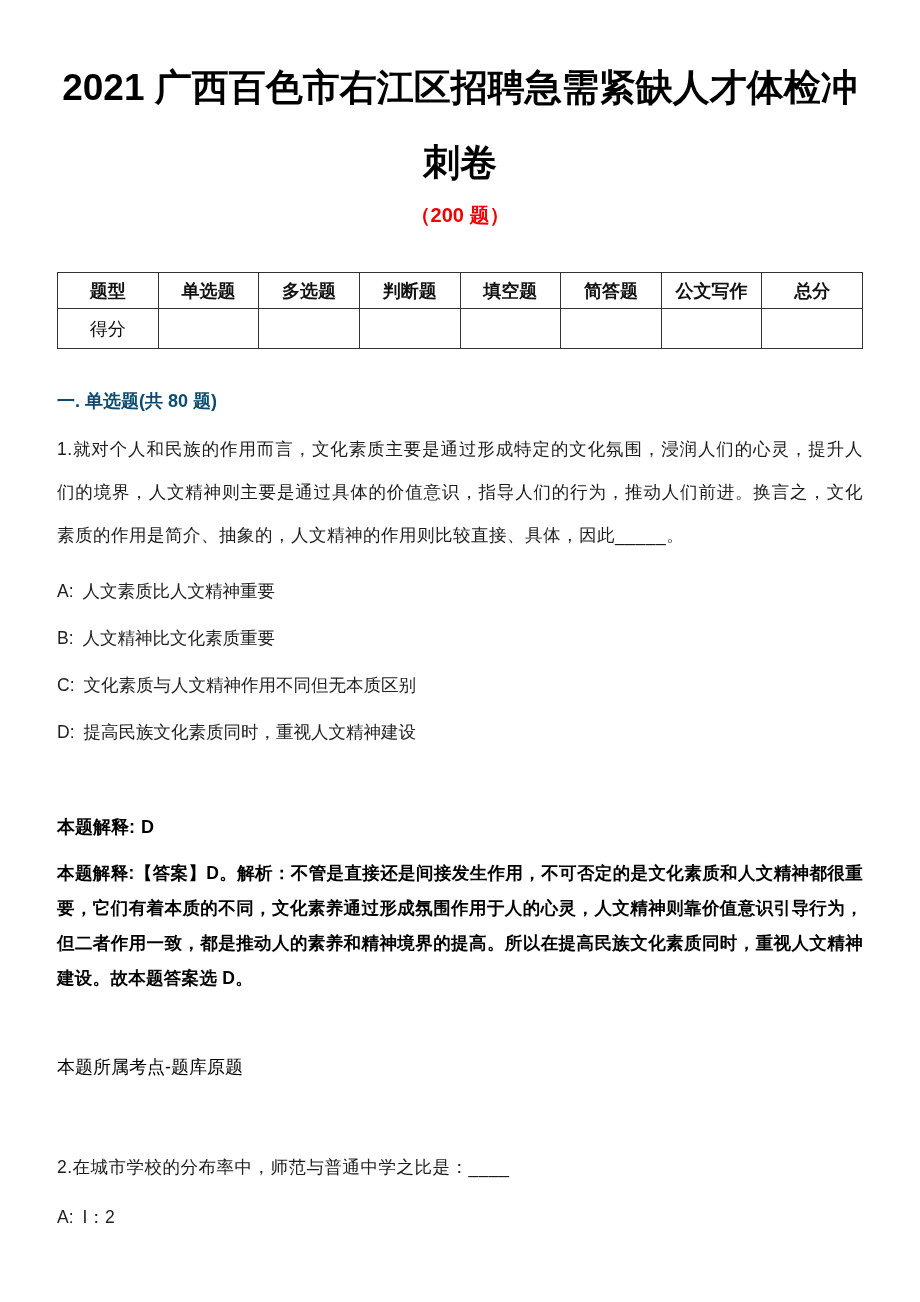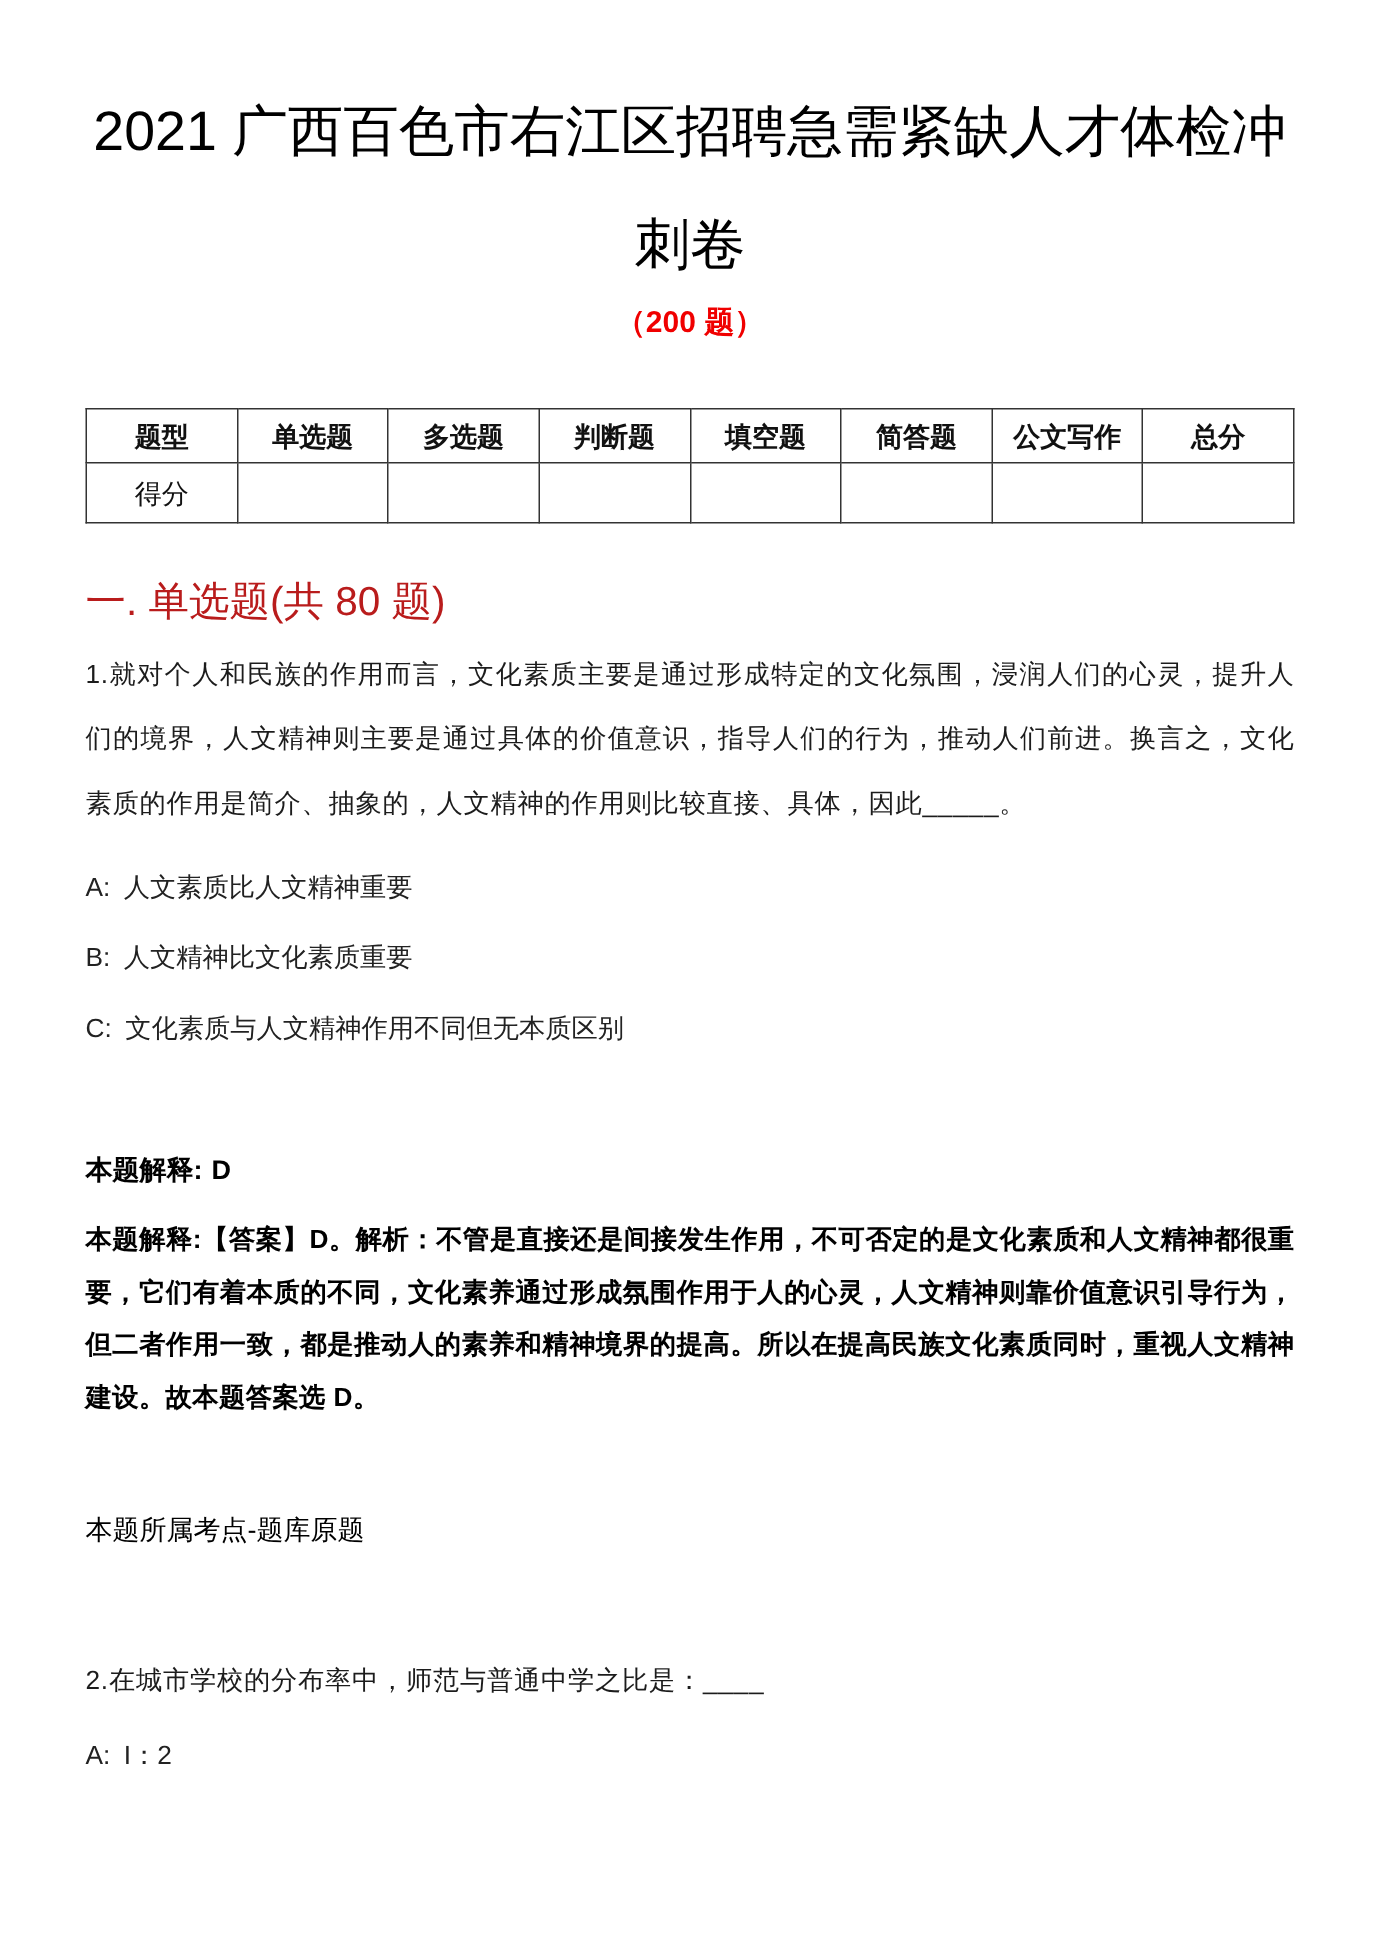--- a/index.html
+++ b/index.html
@@ -18,21 +18,21 @@
     background: #ffffff;
     padding: 50px 57px 0 57px;
     overflow: hidden;
   }
 
   .title {
     max-width: 800px;
     margin: 0 auto;
     font-size: 37px;
     line-height: 75px;
-    font-weight: 400;
+    font-weight: 700;
     text-align: center;
     color: #000000;
     word-break: break-all;
   }
 
   .subtitle {
     margin-top: 0px;
     font-size: 20px;
     line-height: 30px;
     font-weight: 700;
@@ -52,24 +52,24 @@
     vertical-align: middle;
     font-size: 18px;
     color: #111111;
     padding: 0;
   }
   table.score-table tr.header-row td { height: 36px; font-weight: bold; }
   table.score-table tr.score-row td { height: 40px; }
 
   .section-heading {
     margin: 38px 0 0 0;
-    font-size: 27px;
+    font-size: 18px;
     line-height: 28px;
-    font-weight: 400;
-    color: #b91c1c;
+    font-weight: 700;
+    color: #0c4a6e;
   }
 
   .stem {
     margin: 13px 0 0 0;
     font-size: 17.5px;
     line-height: 43px;
     color: #1c1c1c;
     text-align: justify;
     letter-spacing: 0.5px;
   }
@@ -158,20 +158,23 @@
   <div class="options">
     <div class="option">
       <span class="opt-label">A:</span><span>人文素质比人文精神重要</span>
     </div>
     <div class="option">
       <span class="opt-label">B:</span><span>人文精神比文化素质重要</span>
     </div>
     <div class="option">
       <span class="opt-label">C:</span><span>文化素质与人文精神作用不同但无本质区别</span>
     </div>
+    <div class="option">
+      <span class="opt-label">D:</span><span>提高民族文化素质同时，重视人文精神建设</span>
+    </div>
   </div>
 
   <p class="answer-line">
     <span>本题解释:</span><span class="answer-value">D</span>
   </p>
 
   <p class="explanation">本题解释:【答案】D。解析：不管是直接还是间接发生作用，不可否定的是文化素质和人文精神都很重要，它们有着本质的不同，文化素养通过形成氛围作用于人的心灵，人文精神则靠价值意识引导行为，但二者作用一致，都是推动人的素养和精神境界的提高。所以在提高民族文化素质同时，重视人文精神建设。故本题答案选 D。</p>
 
   <p class="source-note">本题所属考点-题库原题</p>
 

